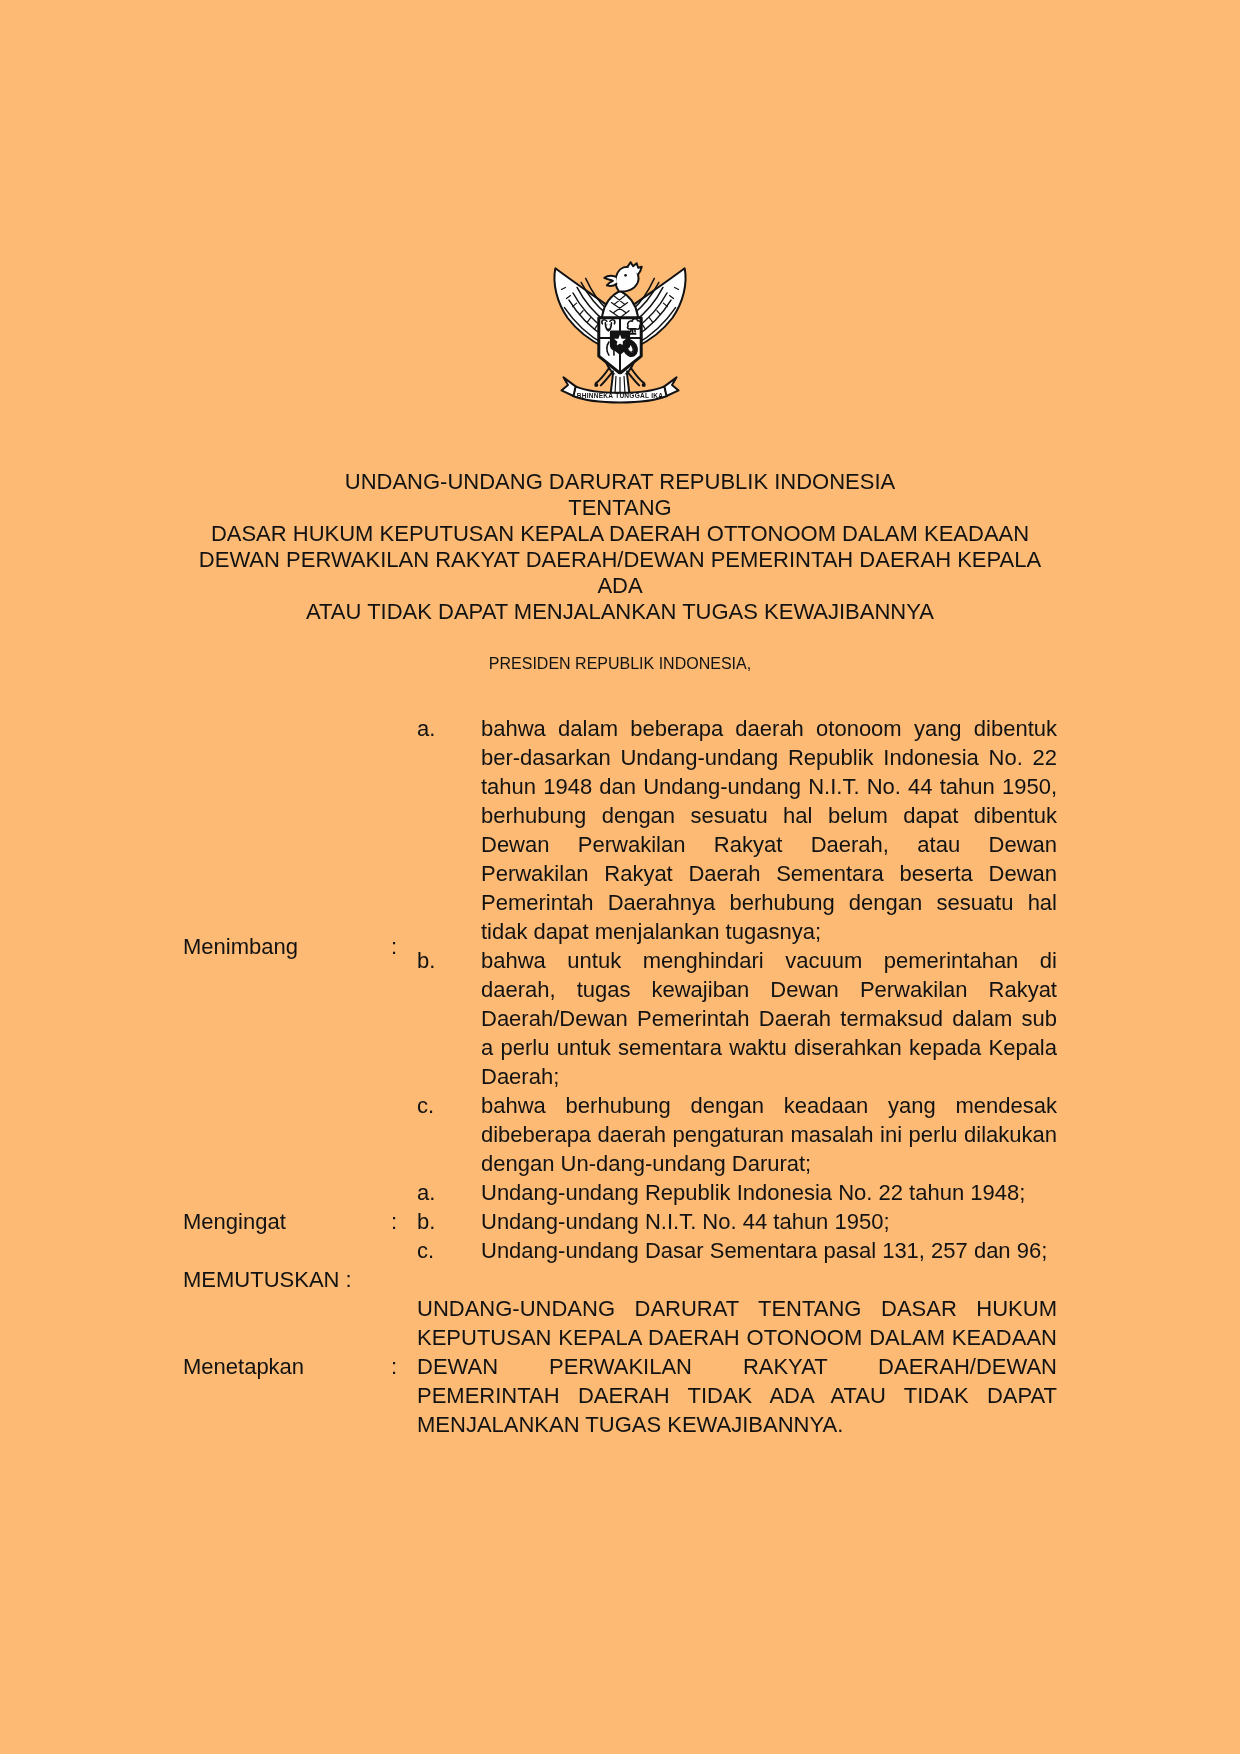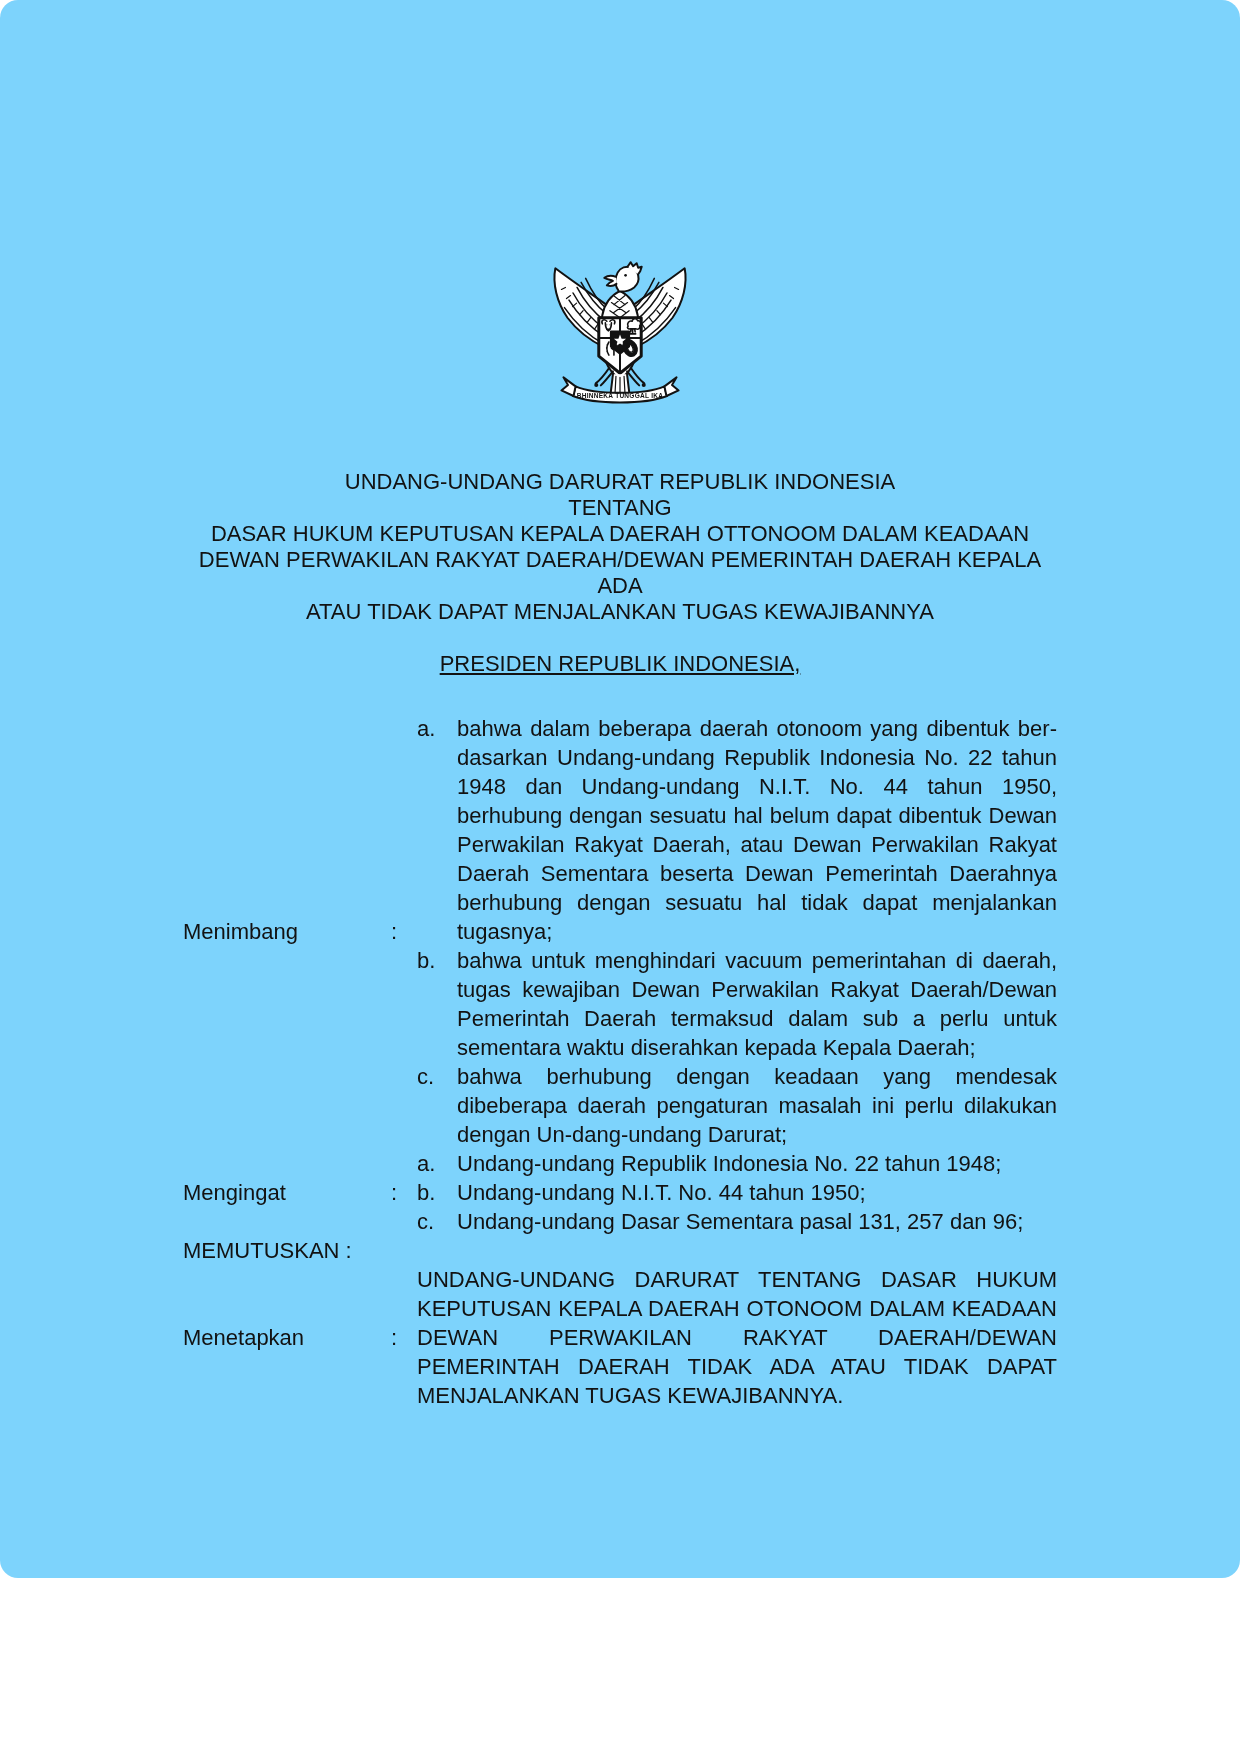--- a/index.html
+++ b/index.html
@@ -1,42 +1,41 @@
 <!DOCTYPE html>
 <html><head>
 <meta charset="utf-8">
 <style>
   html,body { margin:0; padding:0; background:#ffffff; }
   .page {
     position:relative;
-    width:1240px; height:1578px;
+    width:1240px; height:1754px;
     margin:0 auto;
-    background:#7dd3fc;
+    background:#fdba74;
     color:#121212;
     font-family:"Liberation Sans", sans-serif;
     box-sizing:border-box;
     padding:243px 183px 0 183px;
     overflow:hidden;
-    border-radius:18px;
   }
   .emblem-wrap { text-align:center; line-height:0; margin-bottom:24px; }
   .garuda { width:152px; height:202px; }
   .garuda path, .garuda line, .garuda ellipse, .garuda circle, .garuda polyline {
     vector-effect:non-scaling-stroke;
   }
   .title-block { text-align:center; font-size:22px; line-height:26px; font-weight:400; }
-  .salutation { text-align:center; font-size:22px; line-height:29px; margin-top:24px;text-decoration:underline; }
+  .salutation { text-align:center; font-size:16px; line-height:29px; margin-top:24px; }
   .sections { margin-top:36px; font-size:22px; line-height:29px; }
   .row { display:flex; align-items:center; }
   .row .label { width:208px; flex:none; }
   .row .colon { width:26px; flex:none; }
   .row .items { flex:1 1 auto; min-width:0; }
   .item { display:flex; align-items:flex-start; }
   .item .marker { width:40px; flex:none; }
-  .item .text { flex:1 1 auto; min-width:0; text-align:justify; }
+  .item .text { flex:1 1 auto; min-width:0; text-align:justify;margin-left:24px; }
   .decision { font-size:22px; line-height:29px; }
   .enactment-text { flex:1 1 auto; min-width:0; text-align:justify; }
   .motto-text {
     font-family:"Liberation Sans", sans-serif;
     font-size:13px; letter-spacing:0.5px; font-weight:bold;
     fill:#121212;
   }
 </style>
 </head>
 <body>

